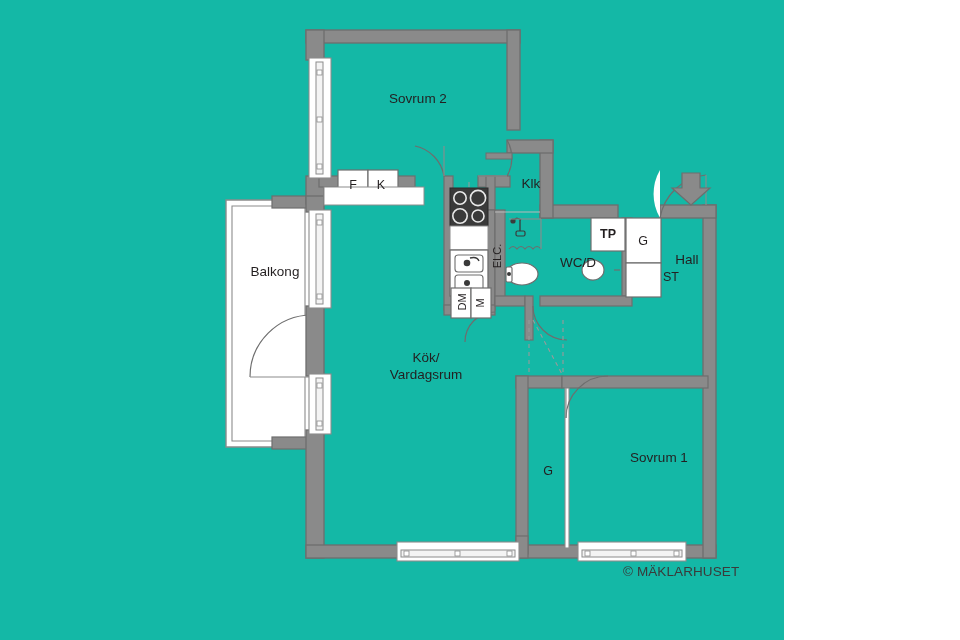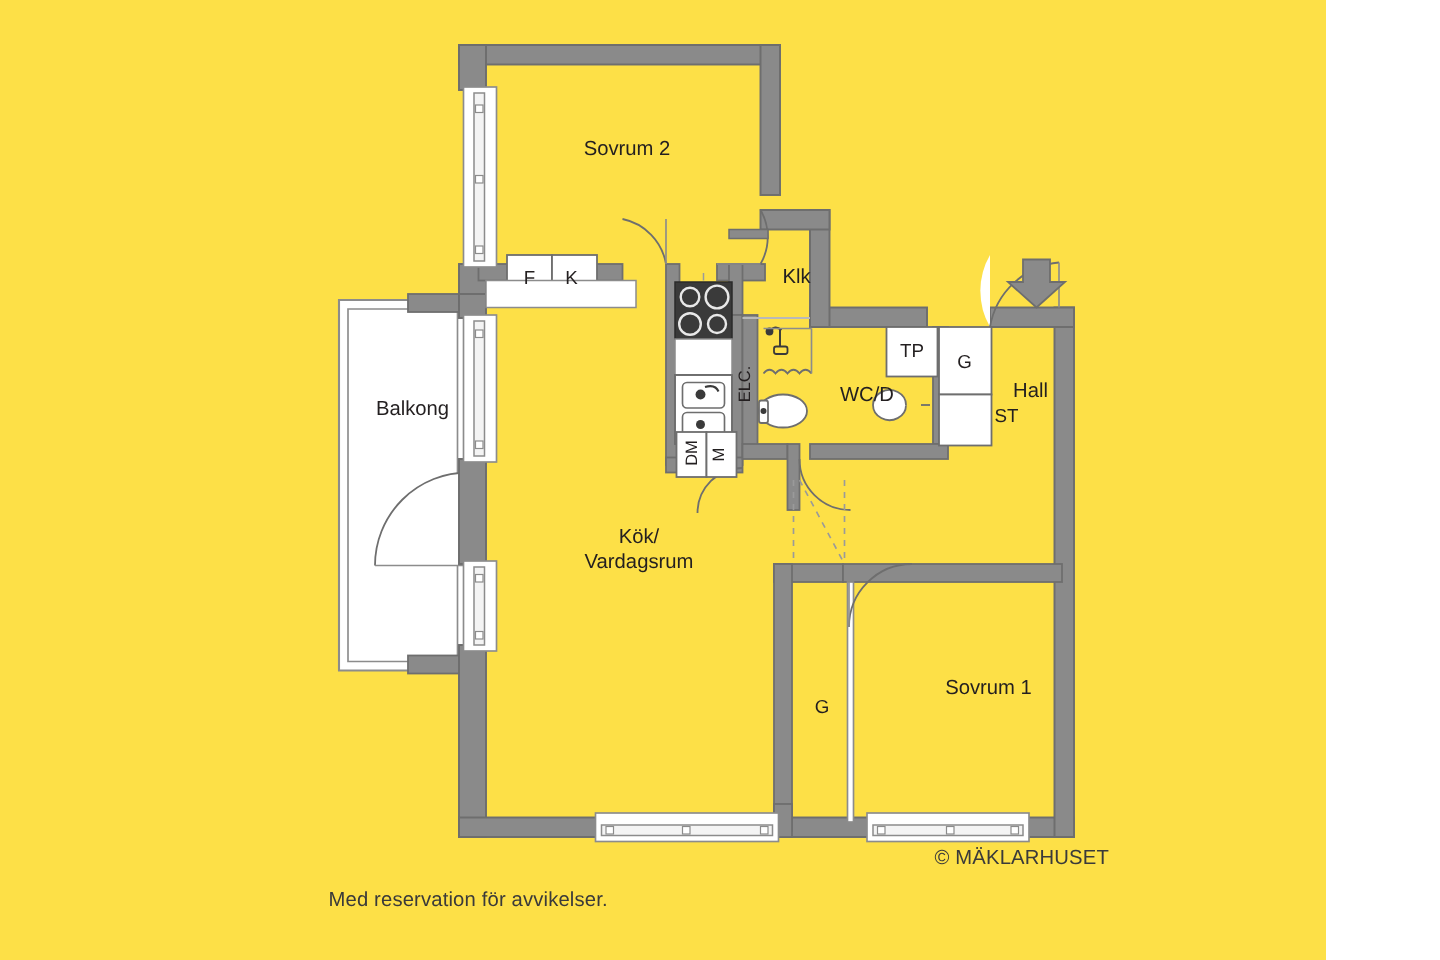--- a/index.html
+++ b/index.html
@@ -1,19 +1,19 @@
 <!DOCTYPE html>
 <html><head>
 <meta charset="utf-8">
 <title>Floor Plan</title>
 <style>
   html,body{margin:0;padding:0;background:#ffffff;}
   body{width:960px;height:640px;overflow:hidden;
        font-family:"Liberation Sans","DejaVu Sans",sans-serif;color:#231f20;}
-  #stage{position:relative;width:884px;height:640px;background:#fde047;}
+  #stage{position:relative;width:784px;height:640px;background:#14b8a6;}
   #plan{position:absolute;left:0;top:0;width:960px;height:640px;}
   .footer{position:absolute;font-size:13.5px;color:#3a3a3a;letter-spacing:.1px;white-space:nowrap;}
   #disclaimer{left:219px;top:592px;}
   #copyright{left:623px;top:564px;}
   .rlabel{position:absolute;font-size:13.5px;color:#231f20;white-space:nowrap;
           text-align:center;transform:translate(-50%,-50%);line-height:1.28;}
   .rlabel.sm{font-size:12.5px;}
   .rlabel.xs{font-size:11px;}
   .rlabel.rot{transform:translate(-50%,-50%) rotate(-90deg);}
 </style>
@@ -252,23 +252,22 @@
       <div class="rlabel" style="left: 275px; top: 272px;">Balkong</div>
       <div class="rlabel" style="left: 426px; top: 366px;">Kök/<br>Vardagsrum</div>
       <div class="rlabel" style="left: 578px; top: 263px;">WC/D</div>
       <div class="rlabel" style="left: 687px; top: 260px;">Hall</div>
       <div class="rlabel" style="left: 641px; top: 458px; margin-left: 18px;">Sovrum 1</div>
       <div class="rlabel sm" style="left: 353px; top: 185px;">F</div>
       <div class="rlabel sm" style="left: 381px; top: 185px;">K</div>
       <div class="rlabel xs rot" style="left: 462px; top: 302px;">DM</div>
       <div class="rlabel xs rot" style="left: 480px; top: 303px;">M</div>
       <div class="rlabel xs rot" style="left: 497px; top: 256px;">ELC.</div>
-      <div class="rlabel sm" style="left: 608px; top: 234px;">TP</div>
+      <div class="rlabel sm" style="left: 608px; top: 234px; font-weight: bold;">TP</div>
       <div class="rlabel sm" style="left: 643px; top: 241px;">G</div>
       <div class="rlabel sm" style="left: 643px; top: 277px; margin-left: 28px;">ST</div>
       <div class="rlabel sm" style="left: 548px; top: 471px;">G</div>
     </div>
 
-  <div class="footer" id="disclaimer">Med reservation för avvikelser.</div>
 
   <div class="footer" id="copyright">© MÄKLARHUSET</div>
 
 </div>
 
 </body></html>

